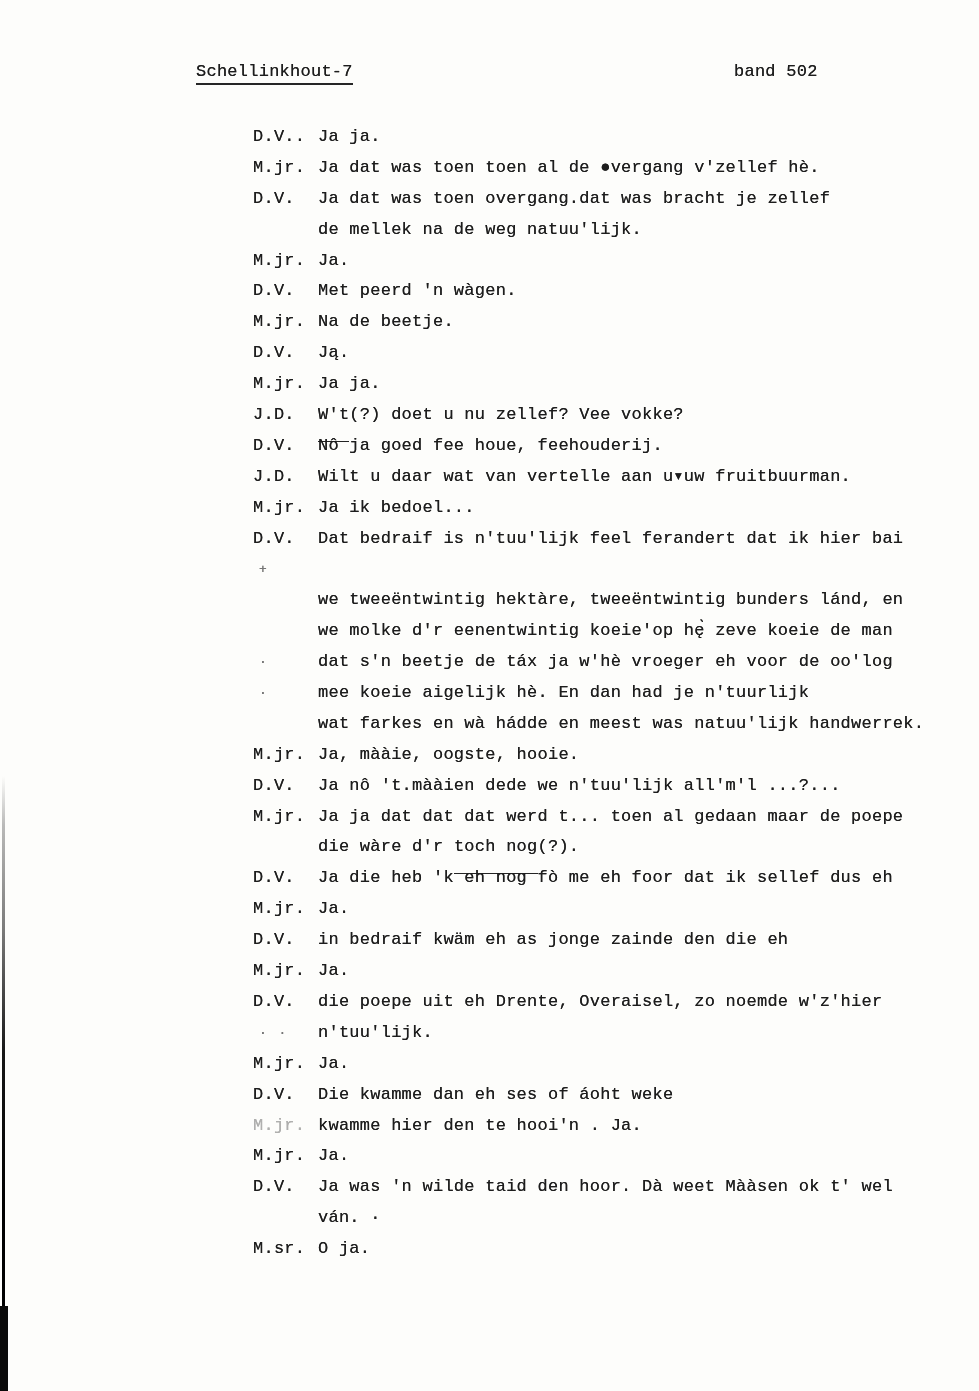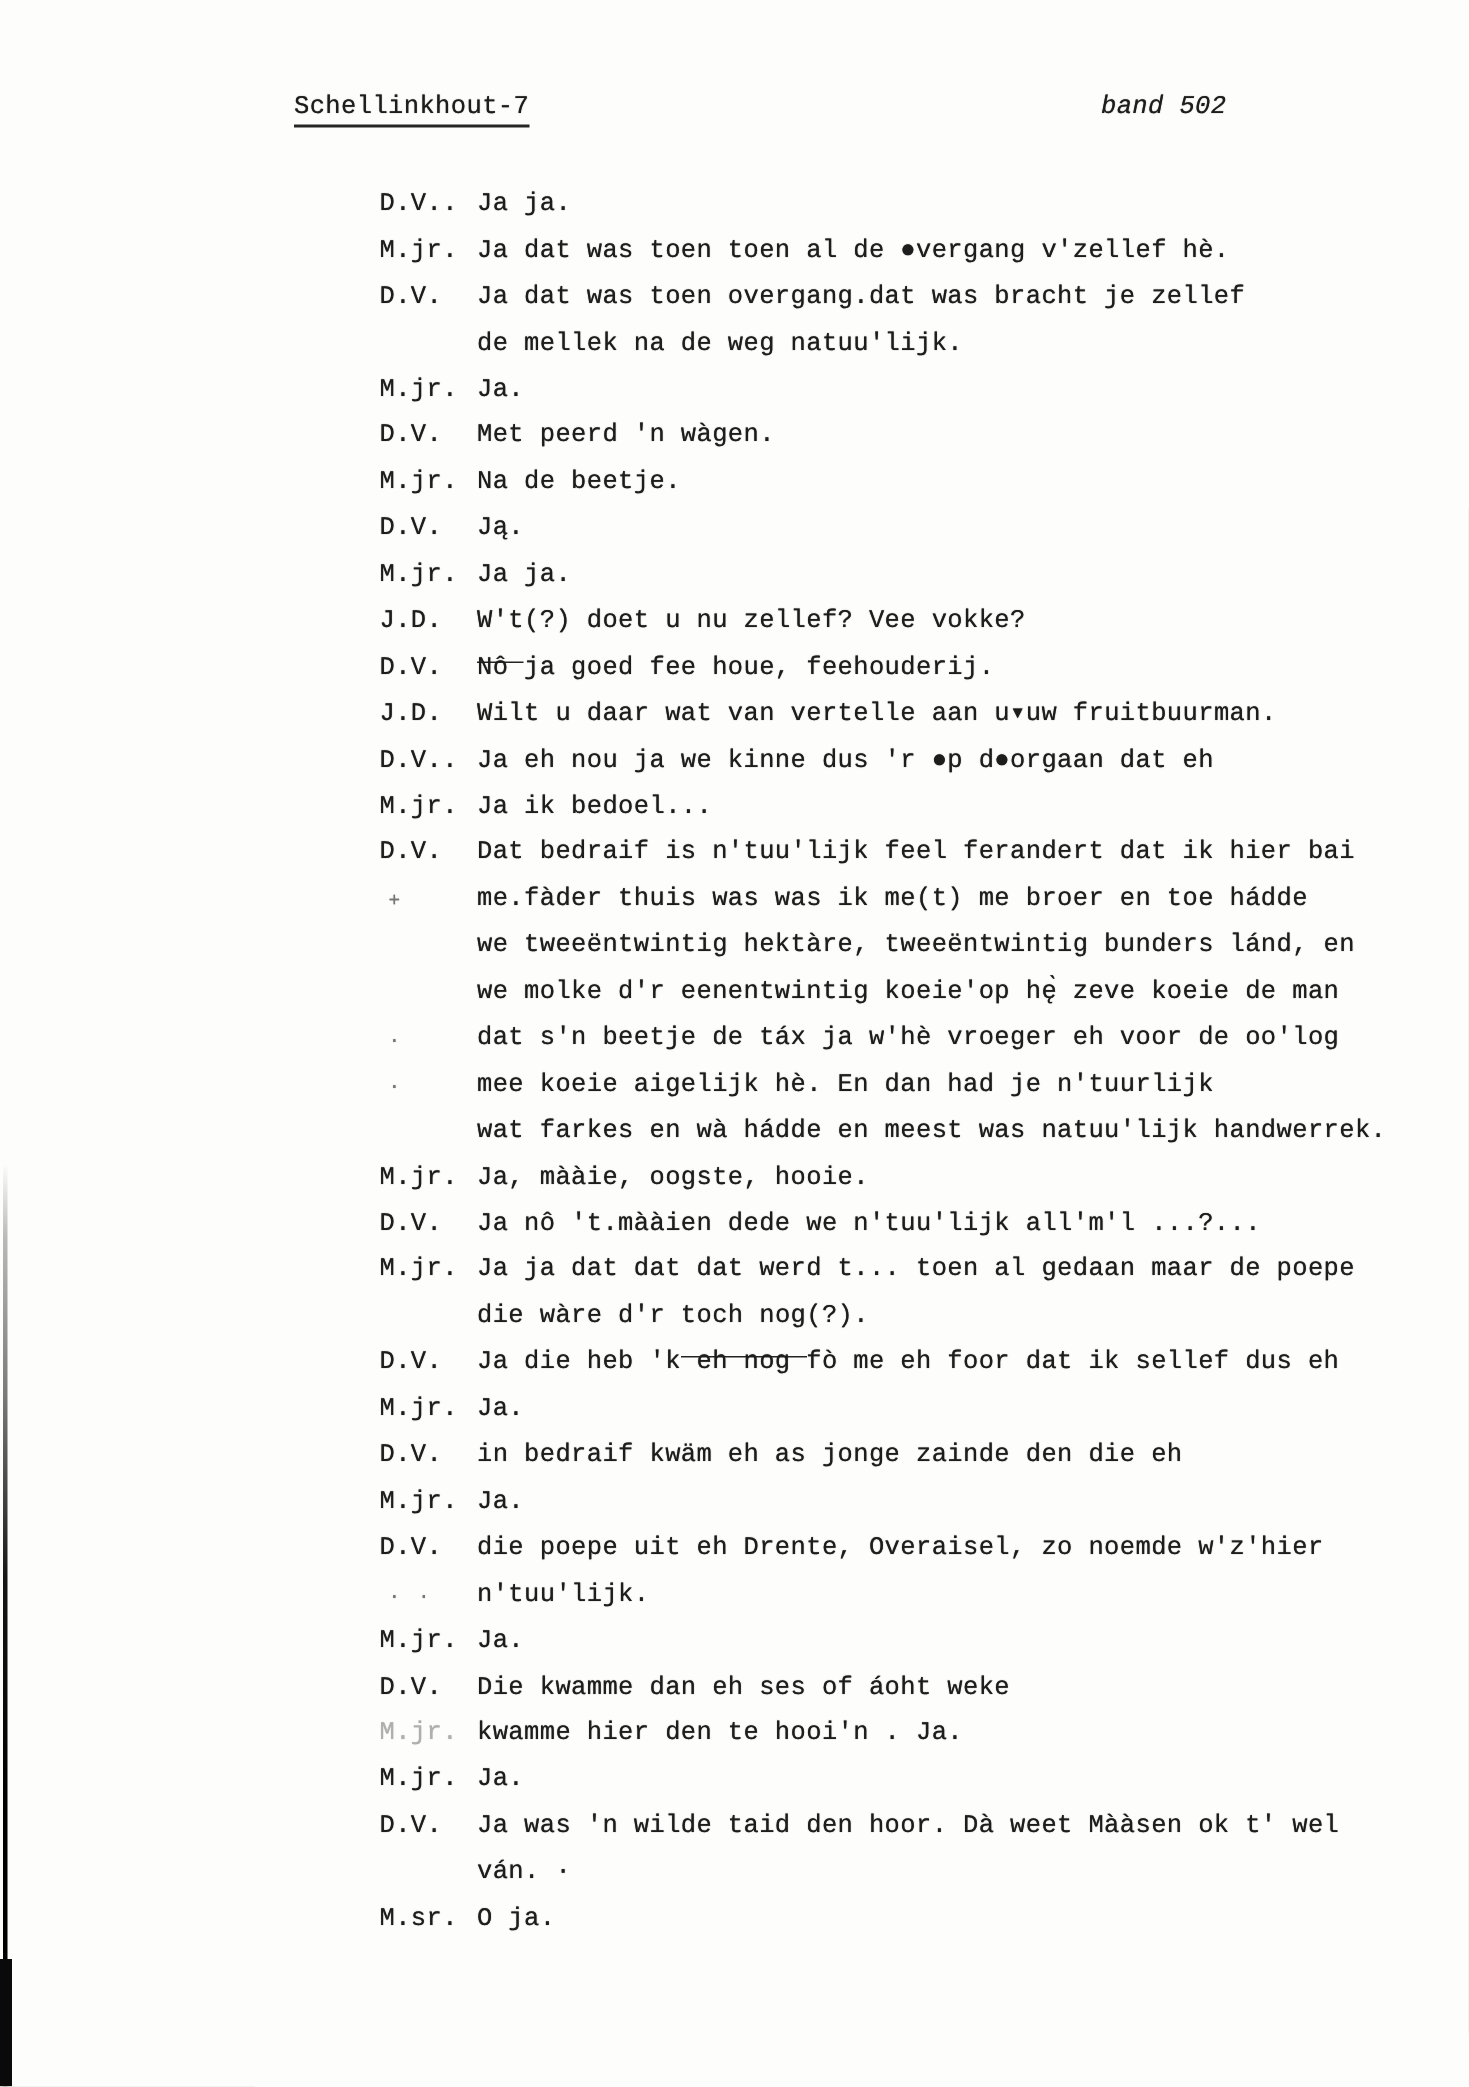--- a/index.html
+++ b/index.html
@@ -17,21 +17,21 @@
     letter-spacing:.25px;
     text-shadow:0 0 .6px rgba(25,25,25,.85);
     white-space:pre;
   }
   .doc-title{
     position:absolute;left:196px;top:62px;
     border-bottom:2px solid #262626;
     padding-bottom:2px;
   }
   .band{
-    position:absolute;left:734px;top:62px;font-style:italic;
+    position:absolute;left:734px;top:62px;
   }
   .transcript{
     position:absolute;left:253px;top:124px;width:710px;
   }
   .line{
     position:relative;
     height:30.9px;
     line-height:26px;
   }
   .speaker{
@@ -83,24 +83,23 @@
       <div class="line ink"><span class="speaker">D.V.</span><span class="text"><span>Ja dat was toen overgang.dat was bracht je zellef</span></span></div>
       <div class="line ink"><span class="speaker"></span><span class="text"><span>de mellek na de weg natuu'lijk.</span></span></div>
       <div class="line ink"><span class="speaker">M.jr.</span><span class="text"><span>Ja.</span></span></div>
       <div class="line ink"><span class="speaker">D.V.</span><span class="text"><span>Met peerd 'n wàgen.</span></span></div>
       <div class="line ink"><span class="speaker">M.jr.</span><span class="text"><span>Na de beetje.</span></span></div>
       <div class="line ink"><span class="speaker">D.V.</span><span class="text"><span>Ją.</span></span></div>
       <div class="line ink"><span class="speaker">M.jr.</span><span class="text"><span>Ja ja.</span></span></div>
       <div class="line ink"><span class="speaker">J.D.</span><span class="text"><span class="u">W't</span><span>(?) doet u nu zellef? Vee vokke?</span></span></div>
       <div class="line ink"><span class="speaker">D.V.</span><span class="text"><span>Nô ja goed fee houe, feehouderij.</span></span></div>
       <div class="line ink"><span class="speaker">J.D.</span><span class="text"><span>Wilt u daar wat van vertelle aan u▾uw fruitbuurman.</span></span></div>
-      <div class="line ink"><span class="speaker">D.V..</span><span class="text"><span>Ja eh nou ja we kinne dus 'r ●p d●orgaan dat eh</span></span></div>
       <div class="line ink"><span class="speaker">M.jr.</span><span class="text"><span>Ja ik bedoel...</span></span></div>
       <div class="line ink"><span class="speaker">D.V.</span><span class="text"><span>Dat bedraif is n'tuu'lijk feel ferandert dat ik hier bai</span></span></div>
-      <div class="line ink"><span class="mark">+</span><span class="speaker"></span><span class="text"><span>me.fàder thuis was was ik me(t) me broer en toe hádde</span></span></div>
+      <div class="line ink"><span class="mark">+</span><span class="speaker"></span></div>
       <div class="line ink"><span class="speaker"></span><span class="text"><span>we tweeëntwintig hektàre, tweeëntwintig bunders lánd, en</span></span></div>
       <div class="line ink"><span class="speaker"></span><span class="text"><span>we molke d'r eenentwintig koeie'op hę̀ zeve koeie de man</span></span></div>
       <div class="line ink"><span class="mark">·</span><span class="speaker"></span><span class="text"><span>dat s'n beetje de táx ja w'hè vroeger eh voor de oo'log</span></span></div>
       <div class="line ink"><span class="mark">·</span><span class="speaker"></span><span class="text"><span>mee koeie aigelijk hè. En dan had je n'tuurlijk</span></span></div>
       <div class="line ink"><span class="speaker"></span><span class="text"><span>wat farkes en wà hádde en meest was natuu'lijk handwerrek.</span></span></div>
       <div class="line ink"><span class="speaker">M.jr.</span><span class="text"><span>Ja, mààie, oogste, hooie.</span></span></div>
       <div class="line ink"><span class="speaker">D.V.</span><span class="text"><span>Ja nô 't.mààien dede we n'tuu'lijk all'm'l ...?...</span></span></div>
       <div class="line ink"><span class="speaker">M.jr.</span><span class="text"><span>Ja ja dat dat dat werd t... toen al gedaan maar de poepe</span></span></div>
       <div class="line ink"><span class="speaker"></span><span class="text"><span>die wàre d'r </span><span class="u">toch nog</span><span>(?).</span></span></div>
       <div class="line ink"><span class="speaker">D.V.</span><span class="text"><span>Ja die heb 'k eh nog fò me eh foor dat ik sellef dus eh</span></span></div>

